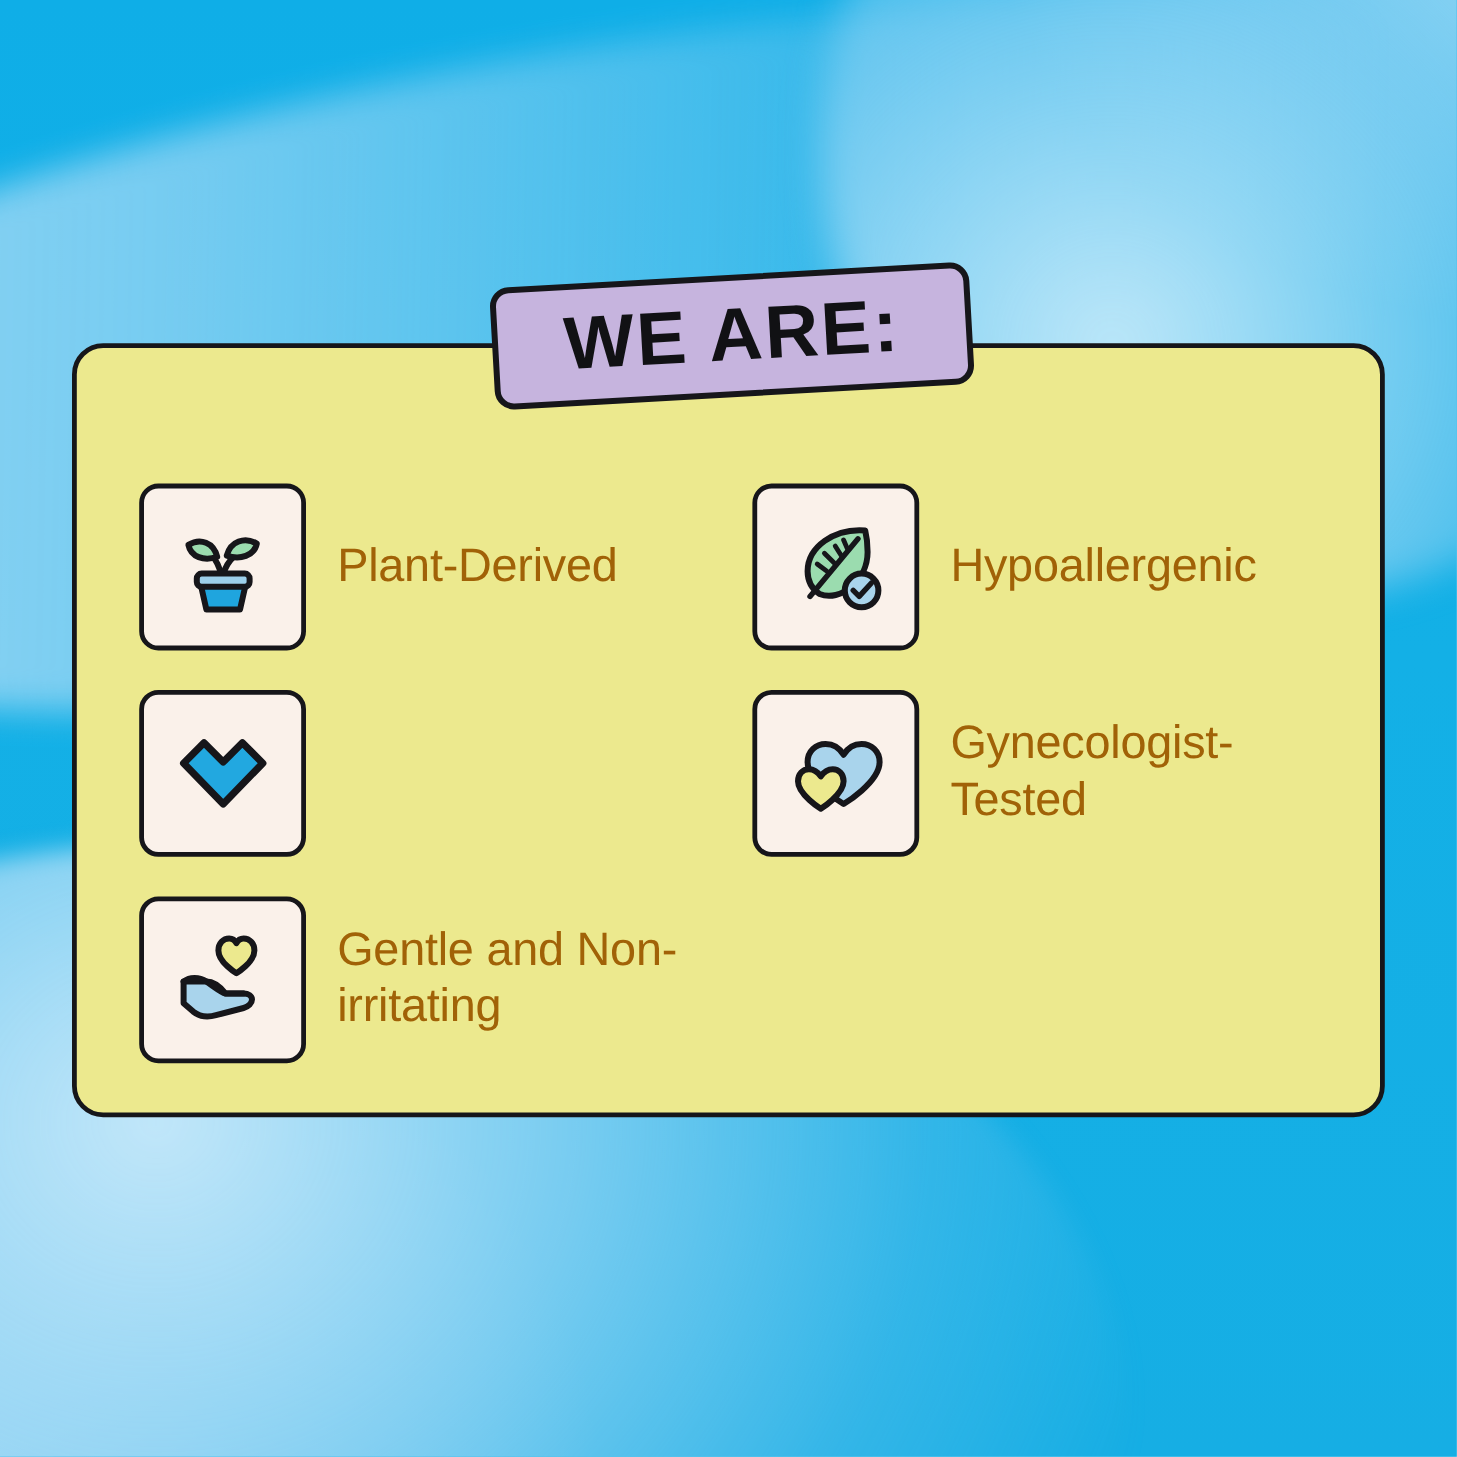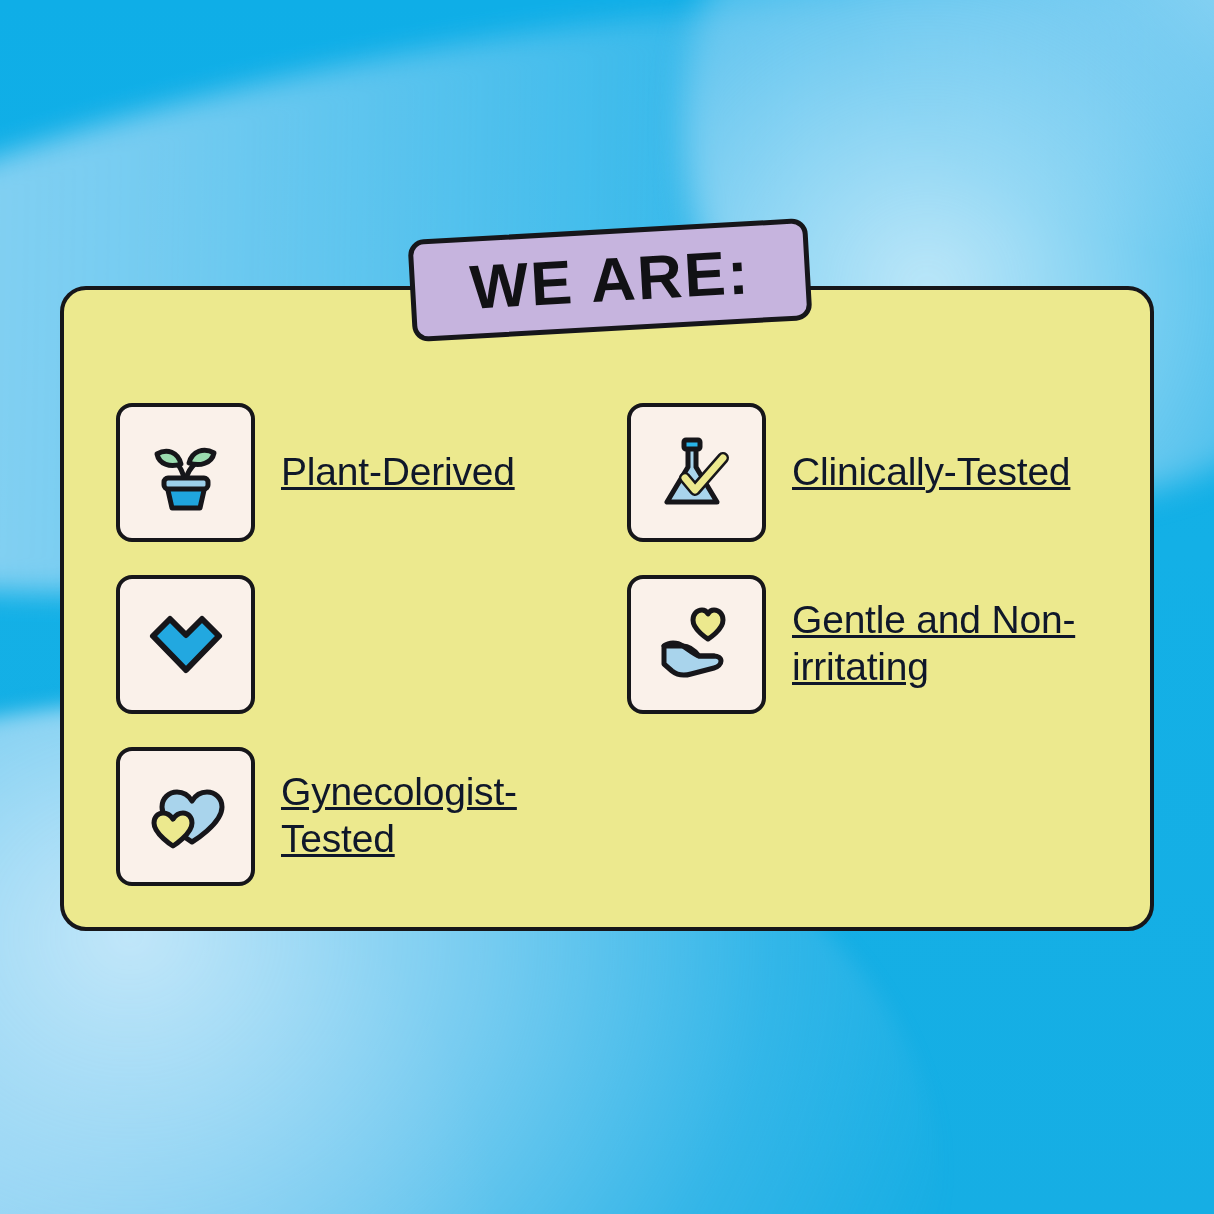--- a/index.html
+++ b/index.html
@@ -132,24 +132,23 @@
     display: flex;
     align-items: center;
     justify-content: center;
   }
 
   .tile svg { display: block; }
 
   .feature-label {
     font-size: 39px;
     line-height: 1.2;
-    color: #0f172a;
+    color: #a16207;
     letter-spacing: -0.2px;
     max-width: 330px;
-    text-decoration: underline;
   }
 </style>
 </head>
 <body>
 
 <div class="stage">
 
   <div class="bg-base"></div>
   <div class="swoosh-top"></div>
   <div class="swoosh-corner-tr"></div>
@@ -168,68 +167,69 @@
               <path d="M41 38 C30 42 19 38 17 28 C27 22 38 26 41 38 Z" fill="#9BDCAF"></path>
               <path d="M49 37 C60 41 72 37 74 27 C64 21 52 25 49 37 Z" fill="#9BDCAF"></path>
               <path d="M27 60 H65 L60 82 H32 Z" fill="#1FA5DE"></path>
               <rect x="24" y="52" width="44" height="11" rx="4" fill="#9CCFEA"></rect>
             </g>
           </svg>
         </div>
         <div class="feature-label">Plant-Derived</div>
       </div>
 
-
       <div class="feature">
         <div class="tile">
           <svg width="92" height="92" viewBox="0 0 92 92" aria-hidden="true">
             <g stroke="#16161A" stroke-width="5" stroke-linejoin="round" stroke-linecap="round">
-              <path d="M37 22 V41 L16 76 H66 L45 41 V22 Z" fill="#A9D4EC"></path>
-              <rect x="33" y="14" width="16" height="9" rx="2" fill="#29B5EA"></rect>
-              <path d="M34 52 L44 64 L72 32" fill="none" stroke="#16161A" stroke-width="12"></path>
-              <path d="M34 52 L44 64 L72 32" fill="none" stroke="#ECE98E" stroke-width="7"></path>
-            </g>
-          </svg>
-        </div>
-        <div class="feature-label">Clinically-Tested</div>
-      </div>
+              <path d="M70 16 C44 14 22 30 22 50 C22 58 26 65 32 69 C49 76 72 58 72 34 C72 27 71 20 70 16 Z" fill="#9BDCAF"></path>
+              <path d="M64 23 L24 71" fill="none" stroke-width="4.5"></path>
+              <path d="M44 43 L36 35 M50 37 L45 29 M38 50 L30 44 M55 31 L52 24" fill="none" stroke-width="4"></path>
+              <circle cx="67" cy="66" r="14" fill="#A9D4EC"></circle>
+              <path d="M60 66 L65 71 L75 60" fill="none" stroke-width="4.5"></path>
+            </g>
+          </svg>
+        </div>
+        <div class="feature-label">Hypoallergenic</div>
+      </div>
+
 
       <div class="feature">
         <div class="tile">
           <svg width="92" height="92" viewBox="0 0 92 92" aria-hidden="true">
             <path d="M13 38 L30 21 L46 37 L62 21 L79 38 L46 72 Z" fill="#22A8E0" stroke="#16161A" stroke-width="6" stroke-linejoin="round"></path>
           </svg>
         </div>
+      </div>
+
+      <div class="feature">
+        <div class="tile">
+          <svg width="92" height="92" viewBox="0 0 92 92" aria-hidden="true">
+            <g stroke="#16161A" stroke-width="5" stroke-linejoin="round">
+              <path d="M52 72 C52 72 22 54 22 37 C22 28 29 22 37 22 C44 22 49 26 52 31 C55 26 60 22 67 22 C75 22 82 28 82 37 C82 54 52 72 52 72 Z" fill="#A9D4EC"></path>
+              <path d="M33 76 C33 76 14 64 14 53 C14 47 18 43 23 43 C28 43 31 46 33 49 C35 46 38 43 43 43 C48 43 52 47 52 53 C52 64 33 76 33 76 Z" fill="#ECE98E"></path>
+            </g>
+          </svg>
+        </div>
+        <div class="feature-label">Gynecologist-Tested</div>
       </div>
 
       <div class="feature">
         <div class="tile">
           <svg width="92" height="92" viewBox="0 0 92 92" aria-hidden="true">
             <g stroke="#16161A" stroke-width="5" stroke-linejoin="round" stroke-linecap="round">
               <path d="M57 41 C57 41 42 32 42 22 C42 16 46 12 51 12 C54 12 56 14 57 16 C58 14 60 12 63 12 C68 12 72 16 72 22 C72 32 57 41 57 41 Z" fill="#ECE98E"></path>
               <path d="M13 48 H32 C38 48 44 53 48 58 H63 C67 58 70 60 70 63 C70 66 67 69 63 70 L40 76 C33 78 26 77 21 73 L13 66 Z" fill="#A9D4EC"></path>
               <path d="M13 48 C18 44 26 44 32 48 C38 52 44 57 48 58 L63 58" fill="none"></path>
             </g>
           </svg>
         </div>
         <div class="feature-label">Gentle and Non-irritating</div>
       </div>
 
-      <div class="feature">
-        <div class="tile">
-          <svg width="92" height="92" viewBox="0 0 92 92" aria-hidden="true">
-            <g stroke="#16161A" stroke-width="5" stroke-linejoin="round">
-              <path d="M52 72 C52 72 22 54 22 37 C22 28 29 22 37 22 C44 22 49 26 52 31 C55 26 60 22 67 22 C75 22 82 28 82 37 C82 54 52 72 52 72 Z" fill="#A9D4EC"></path>
-              <path d="M33 76 C33 76 14 64 14 53 C14 47 18 43 23 43 C28 43 31 46 33 49 C35 46 38 43 43 43 C48 43 52 47 52 53 C52 64 33 76 33 76 Z" fill="#ECE98E"></path>
-            </g>
-          </svg>
-        </div>
-        <div class="feature-label">Gynecologist-Tested</div>
-      </div>
-
     </div>
   </div>
 
   <div class="badge">
     <span class="badge-text">WE ARE:</span>
   </div>
 
 </div>
 
 </body></html>

